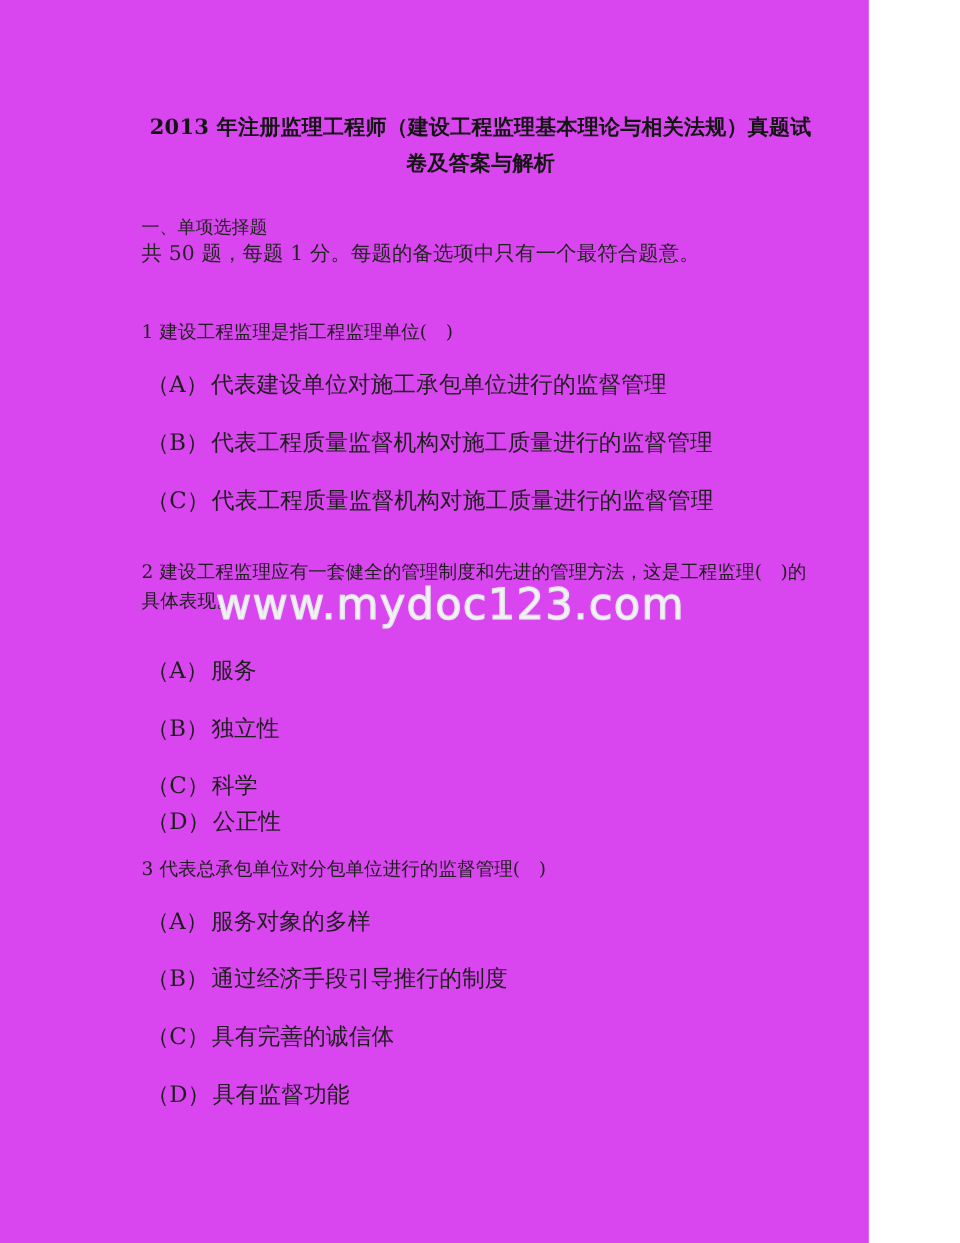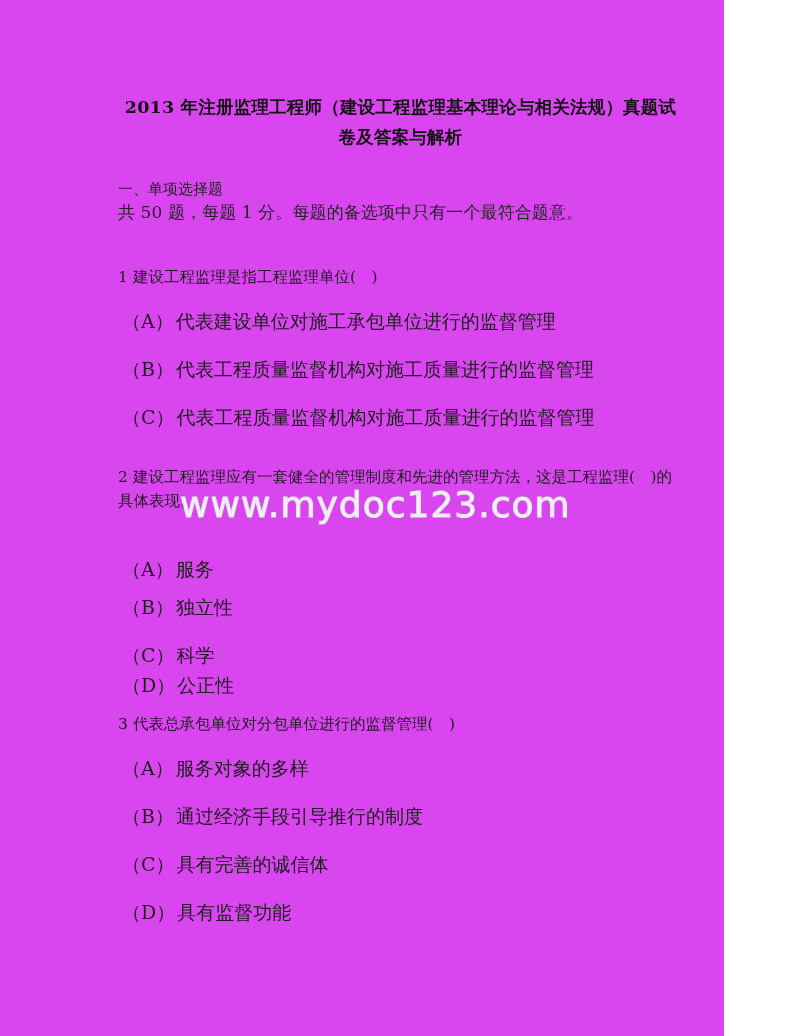--- a/index.html
+++ b/index.html
@@ -136,21 +136,21 @@
       <div class="opt" style="top:140px;">
         <span class="lbl">（C）</span><span>代表工程质量监督机构对施工质量进行的监督管理</span>
       </div>
     </div>
 
     <div class="question-block" style="top:465px;">
       <p class="q-stem q-stem-wide">
         <span class="qnum">2</span><span>建设工程监理应有一套健全的管理制度和先进的管理方法，这是工程监理(　)的</span>
       </p>
       <p class="q-stem" style="margin-top:0;">具体表现。</p>
-      <div class="opt" style="top:92px;">
+      <div class="opt" style="top:82px;">
         <span class="lbl">（A）</span><span>服务</span>
       </div>
       <div class="opt" style="top:130px;text-align:right;">
         <span class="lbl">（B）</span><span>独立性</span>
       </div>
       <div class="opt" style="top:178px;">
         <span class="lbl">（C）</span><span>科学</span>
       </div>
       <div class="opt" style="top:208px;">
         <span class="lbl">（D）</span><span>公正性</span>

